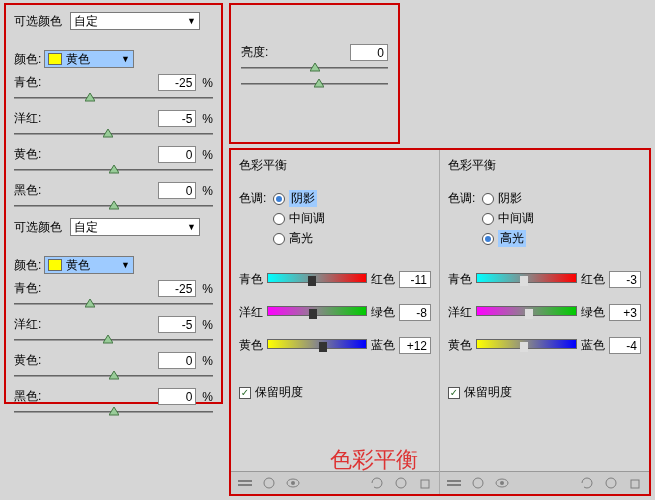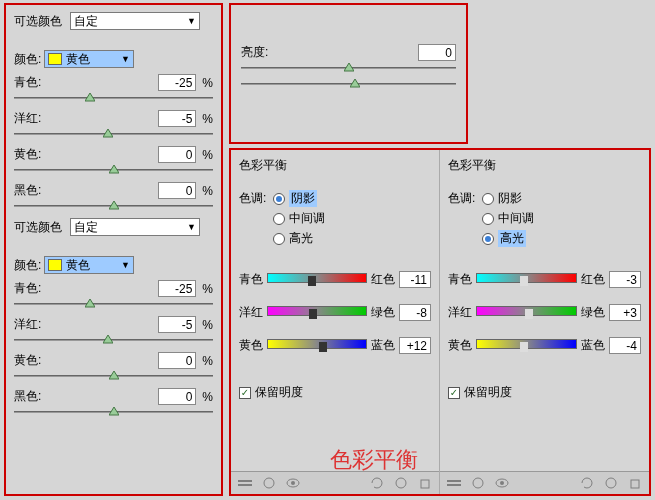--- a/index.html
+++ b/index.html
@@ -23,21 +23,21 @@
 .gwrap{position:relative;flex:1;height:14px}
 .gwrap .grad{position:absolute;top:0;left:0;right:0}
 .gthumb{position:absolute;top:3px;width:8px;height:10px;background:#333;transform:translateX(-50%)}
 .icons{display:flex;gap:8px;padding:4px 6px;background:#ccc;border-top:1px solid #999}
 .ico{width:16px;height:14px;opacity:.65}
 .big{position:absolute;font-size:22px;color:#d33;font-family:SimSun}
 </style>
 </head>
 <body>
 
-<div class="panel" style="left:4px;top:3px;width:219px;height:493px;padding:4px 8px">
+<div class="panel" style="left:4px;top:3px;width:219px;height:401px;padding:4px 8px">
 
   <div class="row">
     <span class="lbl" style="width:56px">可选颜色</span>
     <div class="dd" style="width:130px">
         <span>自定</span>
         <span class="arrow">▼</span>
       </div>
   </div>
   <div style="height:14px"></div>
   <div class="row">
@@ -180,21 +180,21 @@
   <div class="slider">
       <div class="track"></div>
       <div class="thumb" style="left:50%">
         <svg width="10" height="10">
           <polygon points="5,0 10,8 0,8" fill="#9c9" stroke="#474"></polygon>
         </svg>
       </div>
     </div>
 </div>
 
-<div class="panel" style="left:229px;top:3px;width:239px;height:141px;padding:36px 10px 21px">
+<div class="panel" style="left:229px;top:3px;width:171px;height:141px;padding:36px 10px 21px">
   <div class="row">
       <span class="lbl" style="width:50px">亮度:</span>
       <span style="flex:1"></span>
       <input class="num" value="0" style="">
     </div>
   <div class="slider">
       <div class="track"></div>
       <div class="thumb" style="left:50%">
         <svg width="10" height="10">
           <polygon points="5,0 10,8 0,8" fill="#9c9" stroke="#474"></polygon>

